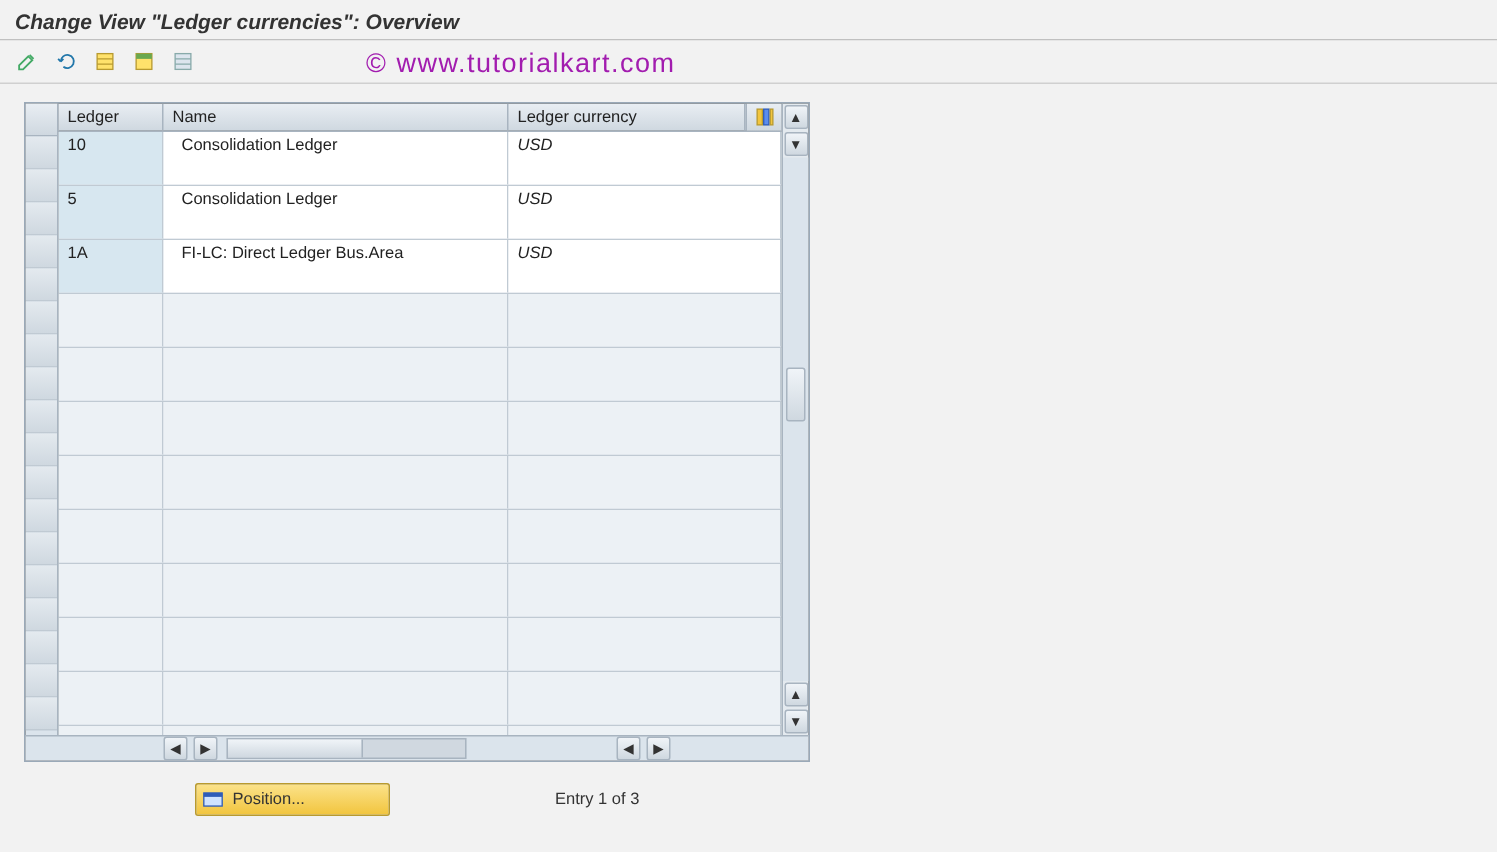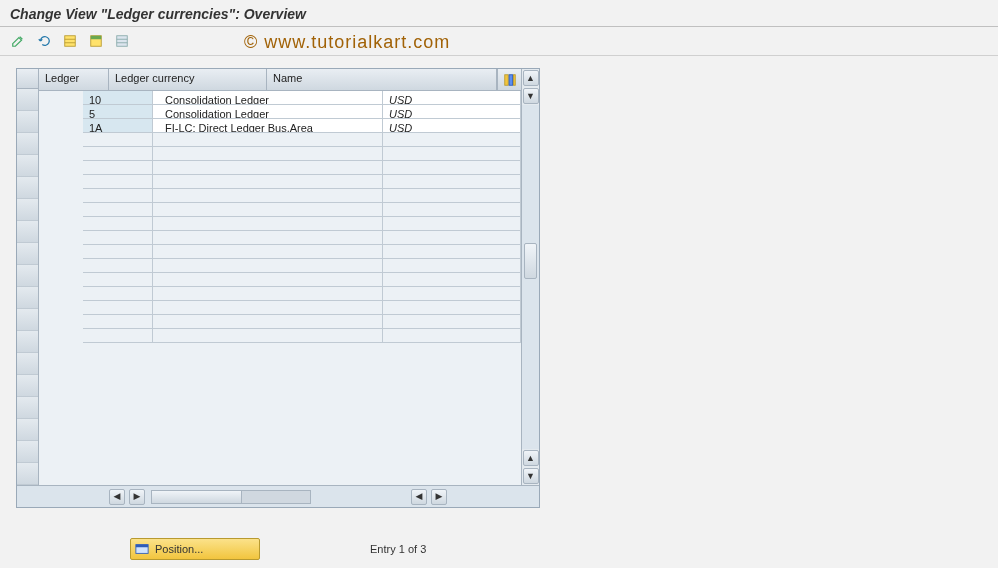--- a/index.html
+++ b/index.html
@@ -41,21 +41,21 @@
       border: 1px solid transparent;
       border-radius: 2px;
     }
     .toolbar-btn svg { width: 14px; height: 14px; }
 
     .watermark {
       position: absolute;
       top: 32px;
       left: 244px;
       font-size: 18px;
-      color: #a16207;
+      color: #a21caf;
       letter-spacing: 1px;
       pointer-events: none;
       user-select: none;
       text-align: right;
     }
 
     .table-panel {
       margin: 12px 8px 0 16px;
       width: 524px;
       height: 440px;
@@ -126,23 +126,22 @@
     }
 
     .grid-rows {
       flex: 1 1 auto;
       overflow: hidden;
       background: #ecf1f5;
       position: relative;
     }
     .row {
       display: flex;
-      height: 14px;
+      height: 36px;
       border-bottom: 1px solid #c0cad3;
-      margin-left: 44px;
     }
     .cell {
       border-right: 1px solid #c0cad3;
       padding: 3px 6px;
       font-size: 11px;
       white-space: nowrap;
       overflow: hidden;
       color: #222;
     }
     .cell.led {
@@ -207,21 +206,20 @@
     .hscroll .spacer { flex:1; }
 
     .footer {
       position: absolute;
       left: 0; right: 0;
       top: 522px;
       display: flex;
       align-items: center;
       padding-left: 130px;
       gap: 110px;
-      margin-top: 16px;
     }
     .position-btn {
       display: inline-flex;
       align-items: center;
       height: 22px;
       background: linear-gradient(#fbe28a,#f2c53e);
       border: 1px solid #b89a2f;
       border-radius: 2px;
       cursor: pointer;
       padding: 0 22px 0 4px;
@@ -308,22 +306,22 @@
           <div class="sel-cell"></div>
           <div class="sel-cell"></div>
           <div class="sel-cell"></div>
           <div class="sel-cell"></div>
         </div>
     </div>
 
     <div class="grid-main">
       <div class="grid-header">
         <div class="hcell col-ledger">Ledger</div>
+        <div class="hcell col-name">Name</div>
         <div class="hcell col-ccy">Ledger currency</div>
-        <div class="hcell col-name">Name</div>
         <div class="cfg-cell">
           <svg width="14" height="14" viewBox="0 0 16 16">
             <rect x="2" y="2" width="4" height="12" fill="#f2c53e" stroke="#b89a2f"></rect>
             <rect x="7" y="2" width="4" height="12" fill="#5b8def" stroke="#2e5cb8"></rect>
             <rect x="12" y="2" width="2" height="12" fill="#f2c53e" stroke="#b89a2f"></rect>
           </svg>
         </div>
       </div>
       <div class="grid-rows" id="grid-rows">
           <div class="row">

